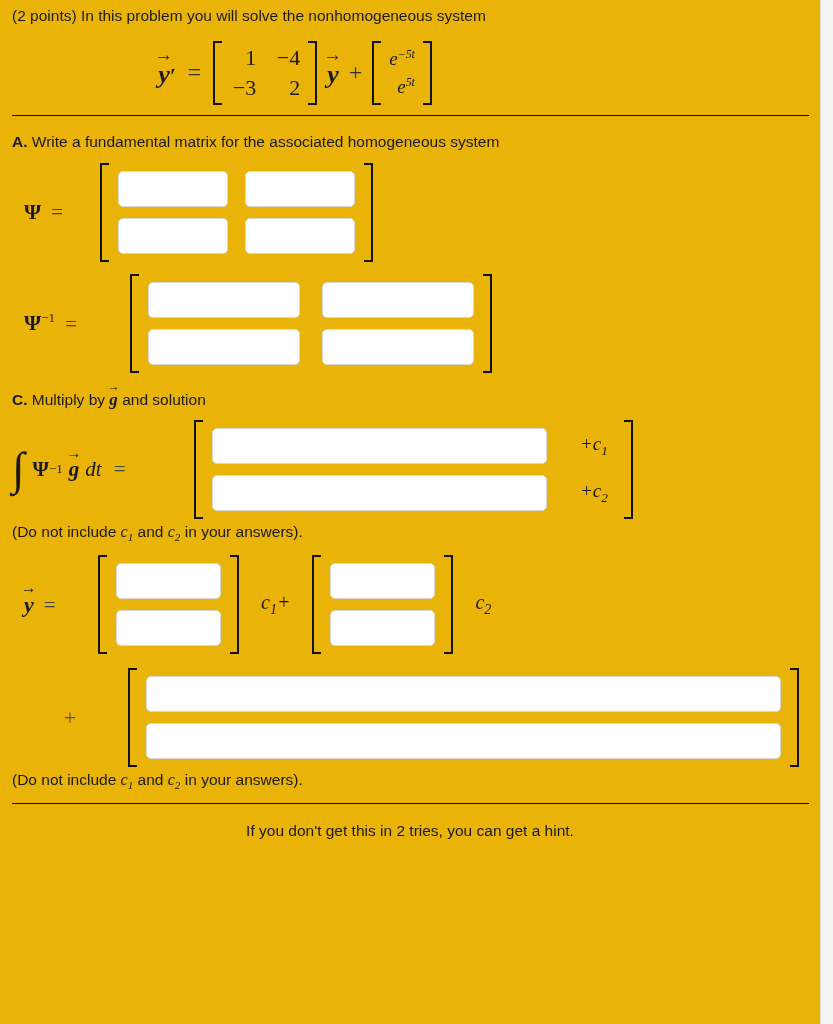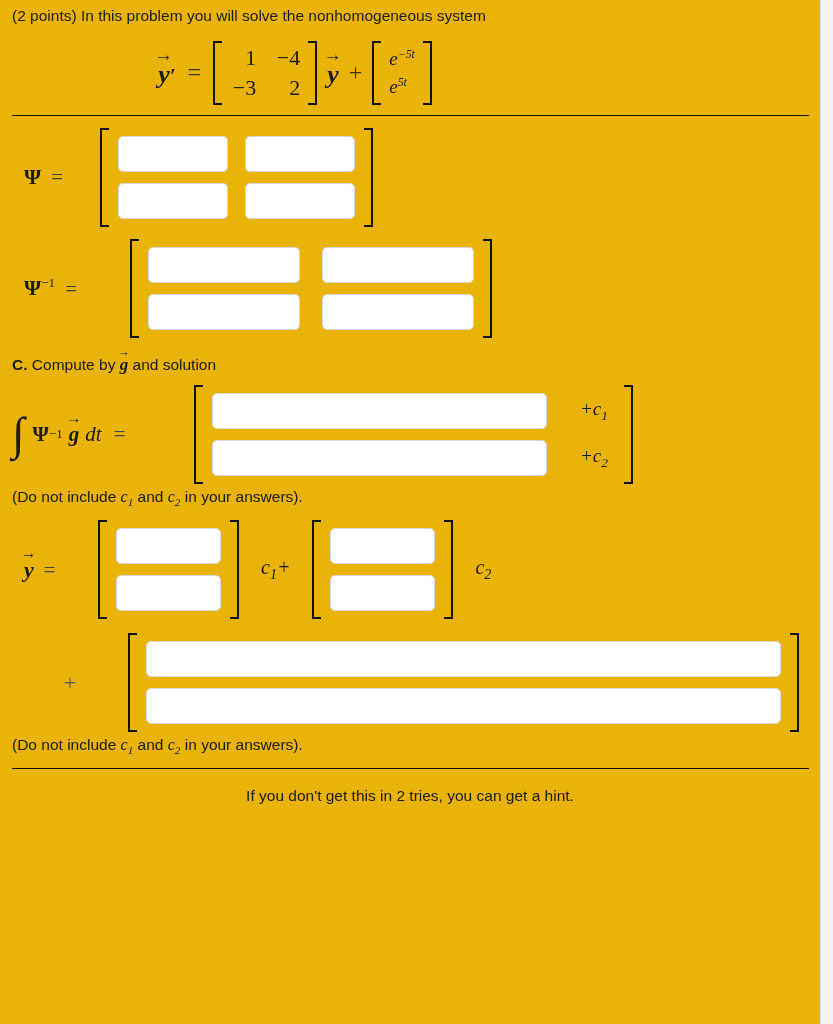--- a/index.html
+++ b/index.html
@@ -85,21 +85,21 @@
   }
   .matrix2 > span { text-align: right; min-width: 26px; }
   .expvec {
     display: flex;
     flex-direction: column;
     padding: 4px 8px;
     font-size: 19px;
     font-style: italic;
     row-gap: 6px;
   }
-  .expvec span { text-align: left; }
+  .expvec span { text-align: right; }
   sup.sm { font-size: 0.62em; font-style: italic; }
 
   hr.rule {
     border: none;
     border-top: 1.6px solid #111;
     margin: 6px 0 0 0;
     width: 797px;
   }
 
   .sec-head {
@@ -270,20 +270,24 @@
     <span class="brk l"></span>
     <span class="expvec">
       <span><span>e</span><sup class="sm">−5t</sup></span>
       <span><span>e</span><sup class="sm">5t</sup></span>
     </span>
     <span class="brk r"></span>
   </div>
 
   <hr class="rule">
 
+  <div class="sec-head">
+    <b>A.</b>
+    <span>Write a fundamental matrix for the associated homogeneous system</span>
+  </div>
 
   <div class="blockA">
     <span class="label-lhs">
       <span>Ψ</span><span class="eqs">=</span>
     </span>
     <span class="brk l"></span>
     <span class="gridA">
       <input class="ibox" type="text" value="" style="">
       <input class="ibox" type="text" value="" style="">
       <input class="ibox" type="text" value="" style="">
@@ -302,21 +306,21 @@
       <input class="ibox" type="text" value="" style="">
       <input class="ibox" type="text" value="" style="">
       <input class="ibox" type="text" value="" style="">
       <input class="ibox" type="text" value="" style="">
     </span>
     <span class="brk r"></span>
   </div>
 
   <div class="sec-head">
     <b>C.</b>
-    <span>Compute by</span>
+    <span>Multiply by</span>
     <span class="gvec vecarrow">g</span>
     <span>and solution</span>
   </div>
 
   <div class="blockC">
     <span class="intlhs">
       <span class="intsign">∫</span>
       <span style="font-weight:bold">Ψ</span>
         <sup style="font-size:0.62em">−1</sup>
       <span class="vecarrow" style="font-style:italic;font-weight:bold;margin:0 6px">g</span>

